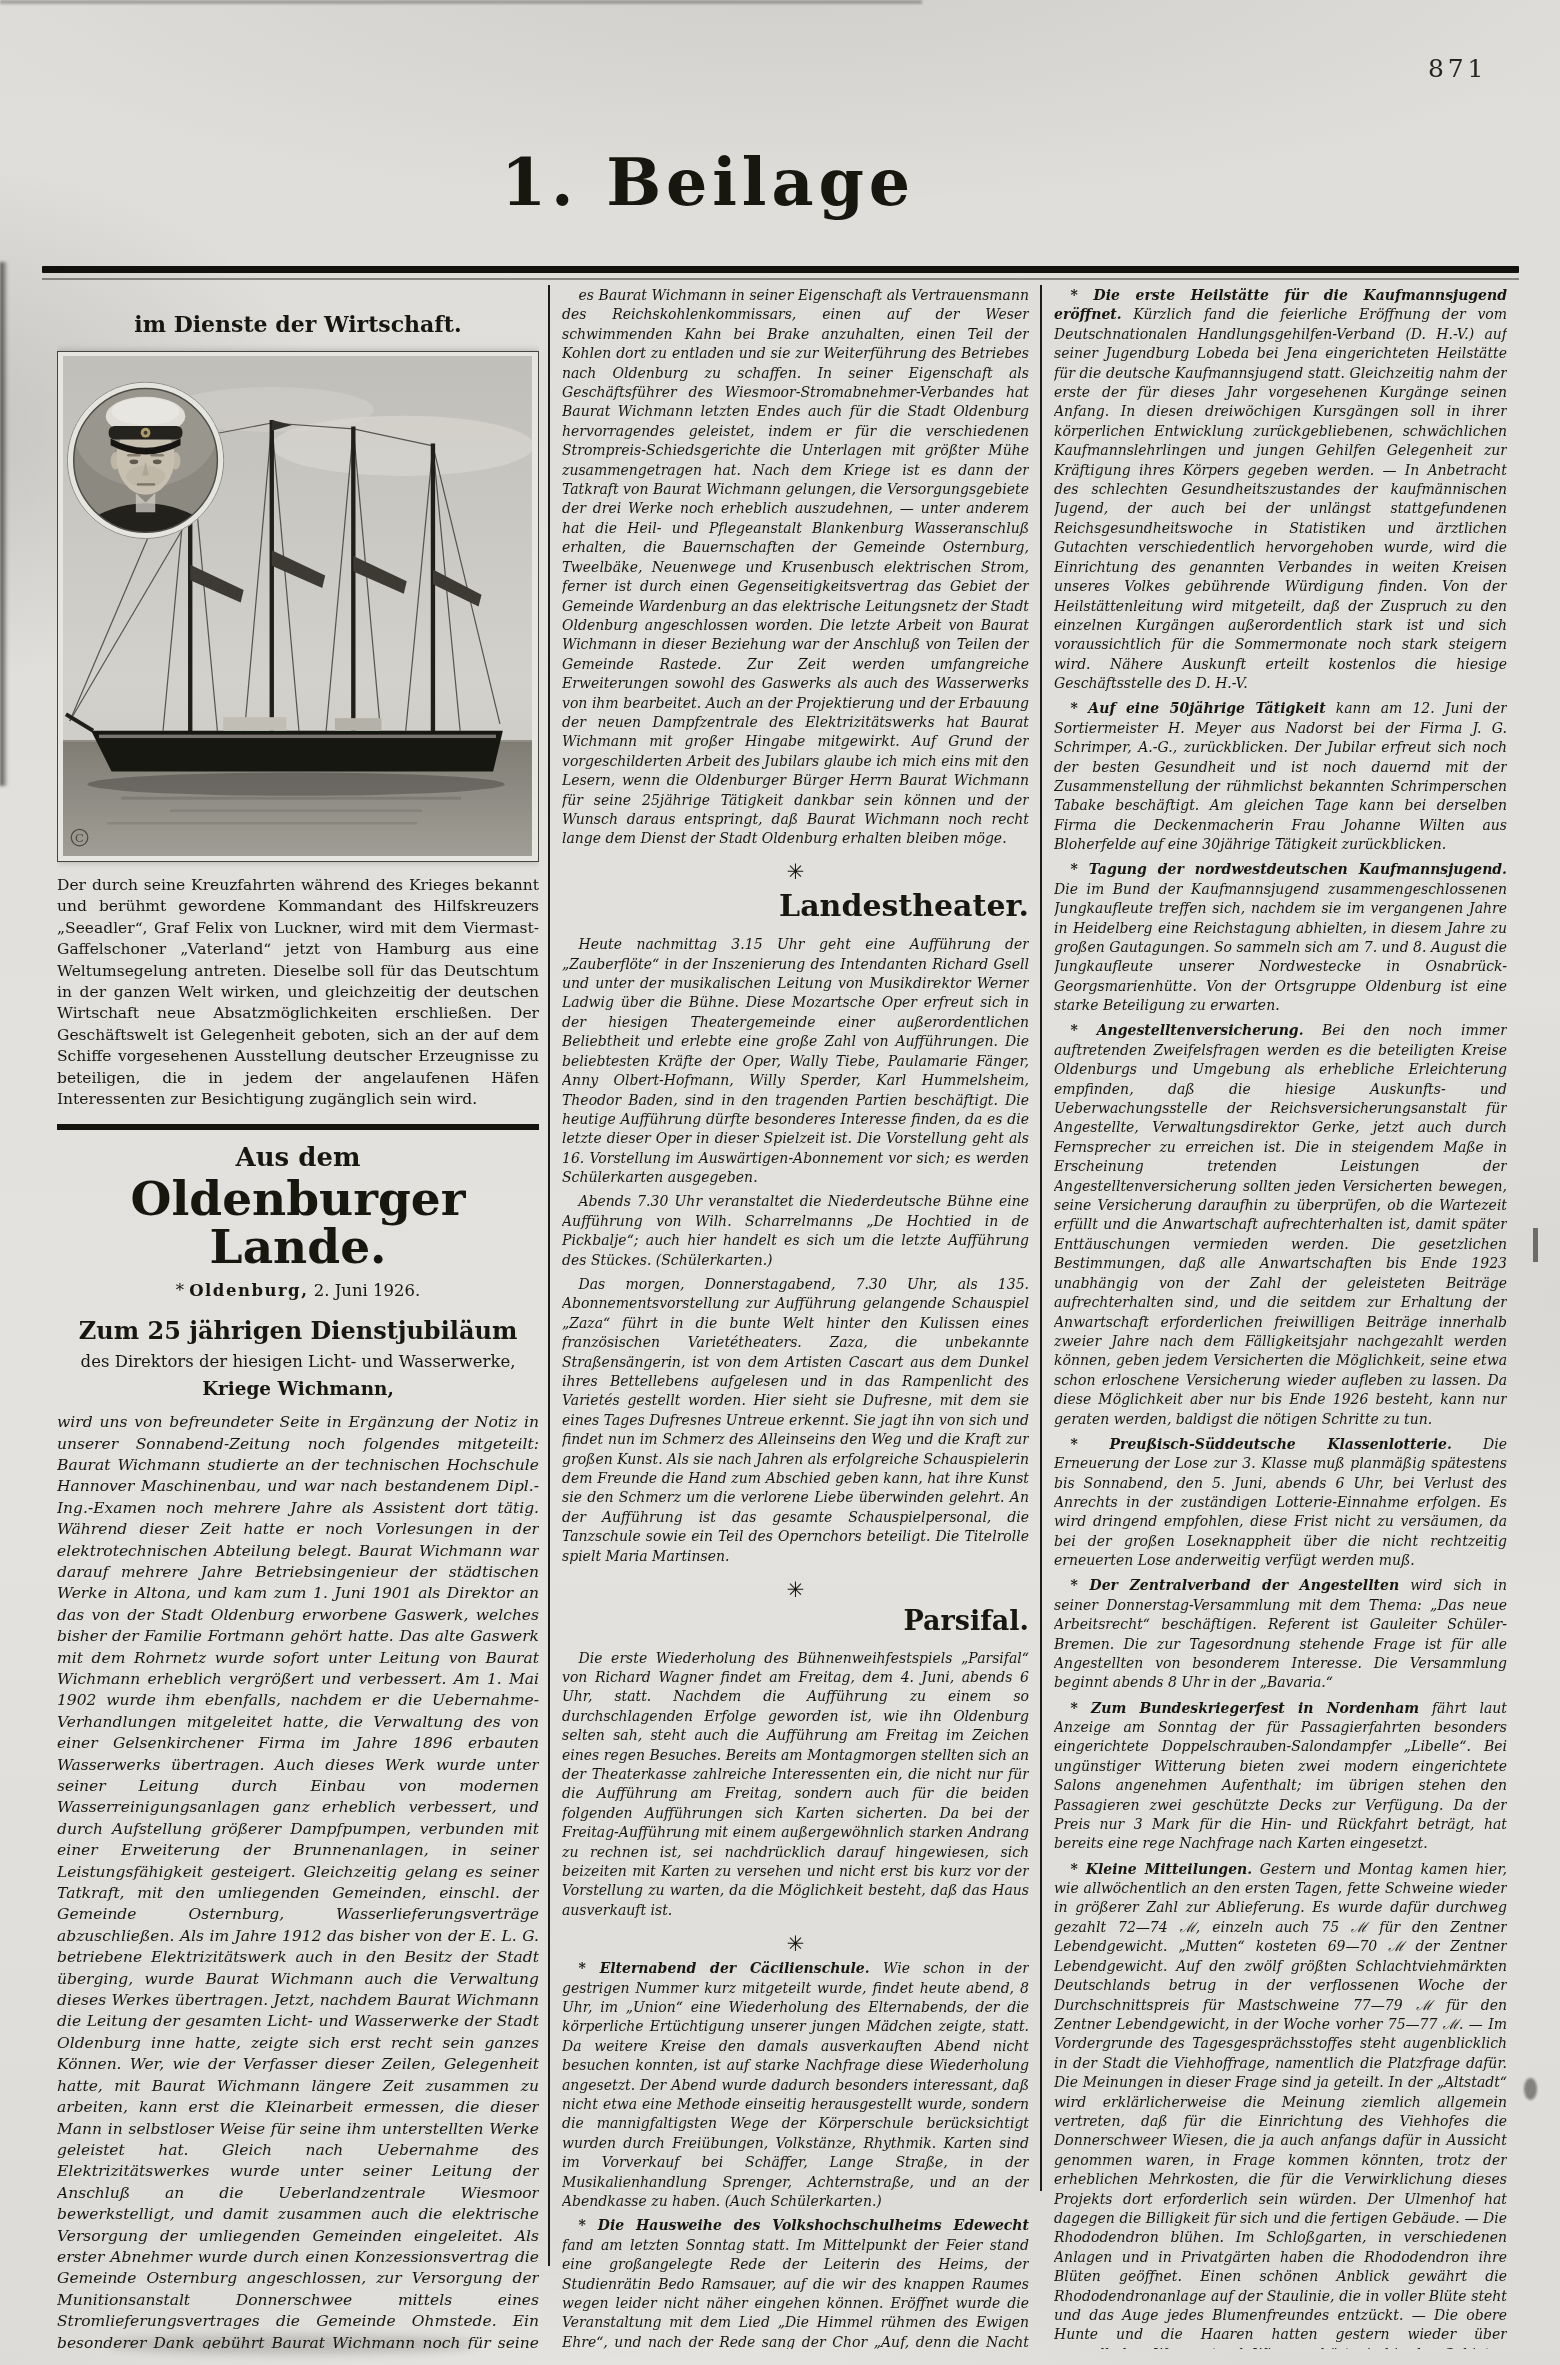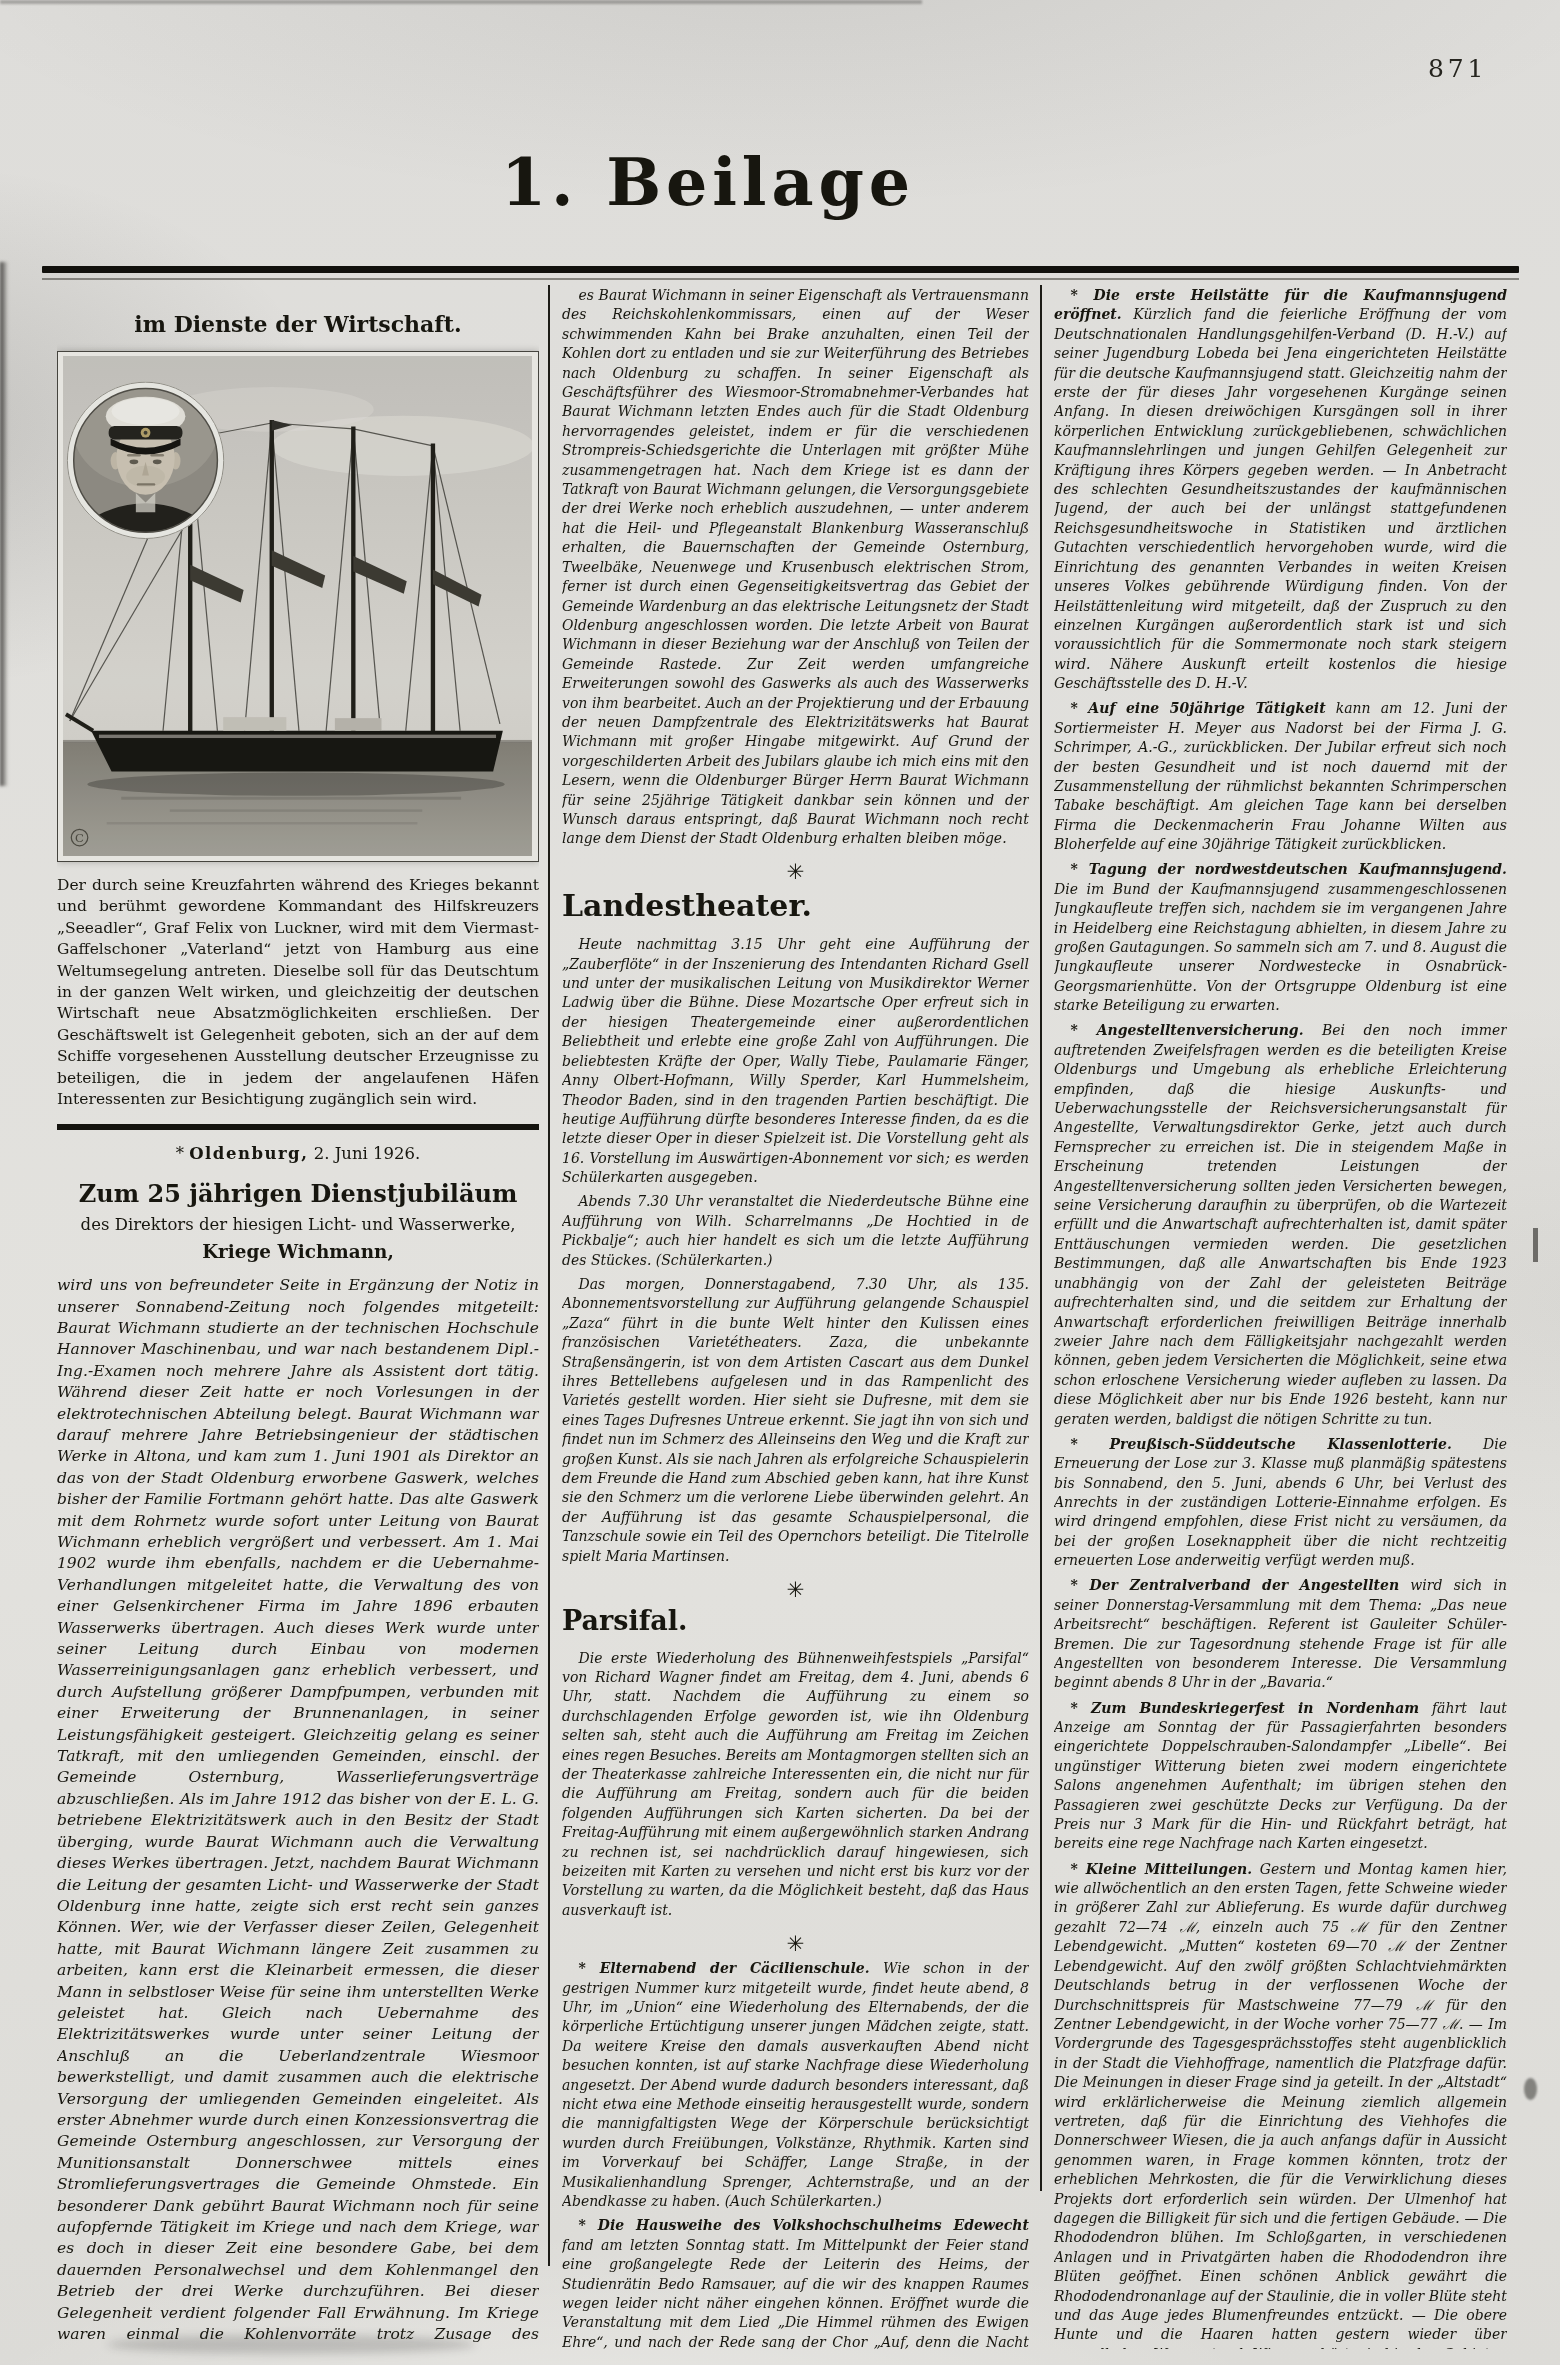--- a/index.html
+++ b/index.html
@@ -63,21 +63,21 @@
   .jubilee-sub{margin:0 0 3.9px 0;text-align:center;font-size:16.5px;line-height:1.25;}
   .jubilee-sub-bold{font-weight:bold;font-size:18.4px;margin-bottom:12.6px;}
 
   .col-left .body-text{font-size:15.5px;line-height:21.4px;}
   .body-text{margin:0 0 4.9px 0;text-align:justify;text-indent:18.4px;font-style:italic;}
   .no-indent{text-indent:0;}
 
   .col-mid .body-text,.col-right .body-text{font-size:14px;line-height:19.4px;text-indent:16.5px;}
 
   .star-div{text-align:center;font-size:21.4px;line-height:1;margin:12.6px 0 4.9px 0;color:#17160f;}
-  .article-heading{margin:3.9px 0 12.6px 0;text-align:left;font-weight:bold;}
+  .article-heading{margin:3.9px 0 12.6px 0;text-align:right;font-weight:bold;}
   .h-landestheater{font-size:30px;}
   .h-parsifal{font-size:27px;}
 
   .item .lead{font-weight:bold;}
   .col-right .body-text{margin-bottom:5.8px;}
 </style>
 </head>
 <body>
 
 <div class="page">
@@ -203,20 +203,24 @@
         </g>
 
         <rect width="966" height="1030" fill="#60605a" opacity="0.05"></rect>
       </svg>
     </figure>
 
     <p class="caption">Der durch seine Kreuzfahrten während des Krieges bekannt und berühmt gewordene Kommandant des Hilfskreuzers „Seeadler“, Graf Felix von Luckner, wird mit dem Viermast-Gaffelschoner „Vaterland“ jetzt von Hamburg aus eine Weltumsegelung antreten. Dieselbe soll für das Deutschtum in der ganzen Welt wirken, und gleichzeitig der deutschen Wirtschaft neue Absatzmöglichkeiten erschließen. Der Geschäftswelt ist Gelegenheit geboten, sich an der auf dem Schiffe vorgesehenen Ausstellung deutscher Erzeugnisse zu beteiligen, die in jedem der angelaufenen Häfen Interessenten zur Besichtigung zugänglich sein wird.</p>
 
     <div class="heavy-rule"></div>
 
+    <h2 class="section-heading">
+        <span class="sh1">Aus dem</span>
+        <span class="sh2">Oldenburger Lande.</span>
+      </h2>
 
     <p class="dateline"><span>*</span> <b>Oldenburg,</b> <span>2. Juni 1926.</span></p>
 
     <h3 class="jubilee-heading">Zum 25 jährigen Dienstjubiläum</h3>
     <p class="jubilee-sub">des Direktors der hiesigen Licht- und Wasserwerke,</p>
     <p class="jubilee-sub jubilee-sub-bold">Kriege Wichmann,</p>
 
     <p class="body-text no-indent">wird uns von befreundeter Seite in Ergänzung der Notiz in unserer Sonnabend-Zeitung noch folgendes mitgeteilt: Baurat Wichmann studierte an der technischen Hochschule Hannover Maschinenbau, und war nach bestandenem Dipl.-Ing.-Examen noch mehrere Jahre als Assistent dort tätig. Während dieser Zeit hatte er noch Vorlesungen in der elektrotechnischen Abteilung belegt. Baurat Wichmann war darauf mehrere Jahre Betriebsingenieur der städtischen Werke in Altona, und kam zum 1. Juni 1901 als Direktor an das von der Stadt Oldenburg erworbene Gaswerk, welches bisher der Familie Fortmann gehört hatte. Das alte Gaswerk mit dem Rohrnetz wurde sofort unter Leitung von Baurat Wichmann erheblich vergrößert und verbessert. Am 1. Mai 1902 wurde ihm ebenfalls, nachdem er die Uebernahme-Verhandlungen mitgeleitet hatte, die Verwaltung des von einer Gelsenkirchener Firma im Jahre 1896 erbauten Wasserwerks übertragen. Auch dieses Werk wurde unter seiner Leitung durch Einbau von modernen Wasserreinigungsanlagen ganz erheblich verbessert, und durch Aufstellung größerer Dampfpumpen, verbunden mit einer Erweiterung der Brunnenanlagen, in seiner Leistungsfähigkeit gesteigert. Gleichzeitig gelang es seiner Tatkraft, mit den umliegenden Gemeinden, einschl. der Gemeinde Osternburg, Wasserlieferungsverträge abzuschließen. Als im Jahre 1912 das bisher von der E. L. G. betriebene Elektrizitätswerk auch in den Besitz der Stadt überging, wurde Baurat Wichmann auch die Verwaltung dieses Werkes übertragen. Jetzt, nachdem Baurat Wichmann die Leitung der gesamten Licht- und Wasserwerke der Stadt Oldenburg inne hatte, zeigte sich erst recht sein ganzes Können. Wer, wie der Verfasser dieser Zeilen, Gelegenheit hatte, mit Baurat Wichmann längere Zeit zusammen zu arbeiten, kann erst die Kleinarbeit ermessen, die dieser Mann in selbstloser Weise für seine ihm unterstellten Werke geleistet hat. Gleich nach Uebernahme des Elektrizitätswerkes wurde unter seiner Leitung der Anschluß an die Ueberlandzentrale Wiesmoor bewerkstelligt, und damit zusammen auch die elektrische Versorgung der umliegenden Gemeinden eingeleitet. Als erster Abnehmer wurde durch einen Konzessionsvertrag die Gemeinde Osternburg angeschlossen, zur Versorgung der Munitionsanstalt Donnerschwee mittels eines Stromlieferungsvertrages die Gemeinde Ohmstede. Ein besonderer Dank gebührt Baurat Wichmann noch für seine aufopfernde Tätigkeit im Kriege und nach dem Kriege, war es doch in dieser Zeit eine besondere Gabe, bei dem dauernden Personalwechsel und dem Kohlenmangel den Betrieb der drei Werke durchzuführen. Bei dieser Gelegenheit verdient folgender Fall Erwähnung. Im Kriege waren einmal die Kohlenvorräte trotz Zusage des Reichskohlenkommissars so weit aufgebraucht, daß die Werke nur noch für etwa einen Tag weiter arbeiten konnten, da gelang</p>
   </section>
 

